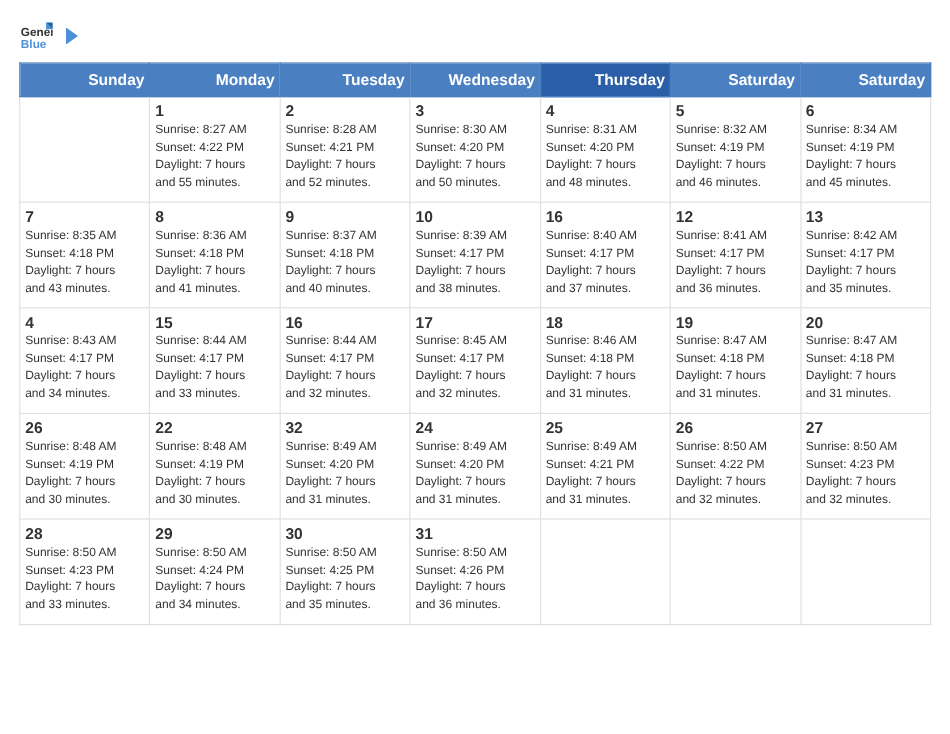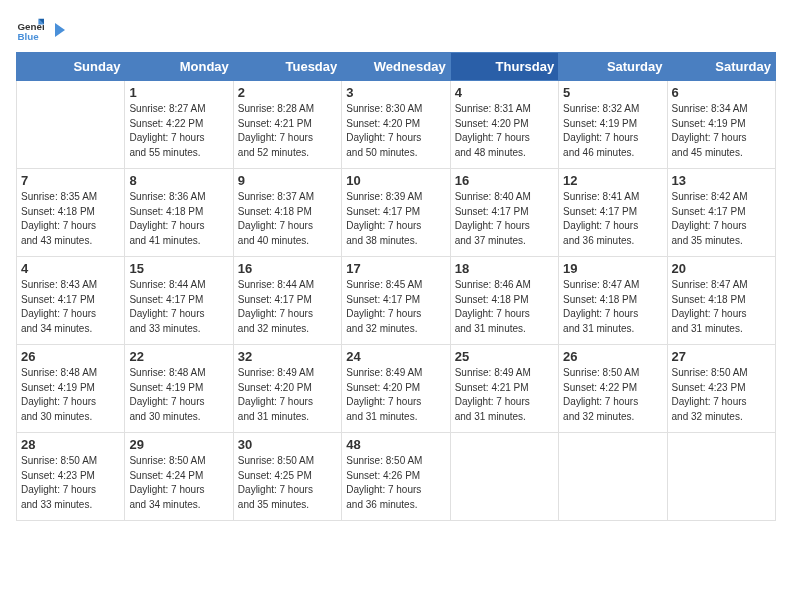--- a/index.html
+++ b/index.html
@@ -253,21 +253,21 @@
         </td>
         <td>
           <span class="day-num">29</span>
           <div class="day-info">Sunrise: 8:50 AM<br>Sunset: 4:24 PM<br>Daylight: 7 hours<br>and 34 minutes.</div>
         </td>
         <td>
           <span class="day-num">30</span>
           <div class="day-info">Sunrise: 8:50 AM<br>Sunset: 4:25 PM<br>Daylight: 7 hours<br>and 35 minutes.</div>
         </td>
         <td>
-          <span class="day-num">48</span>
+          <span class="day-num">31</span>
           <div class="day-info">Sunrise: 8:50 AM<br>Sunset: 4:26 PM<br>Daylight: 7 hours<br>and 36 minutes.</div>
         </td>
         <td></td>
         <td></td>
         <td></td>
       </tr>
     </tbody>
 </table>
 
 </body></html>

